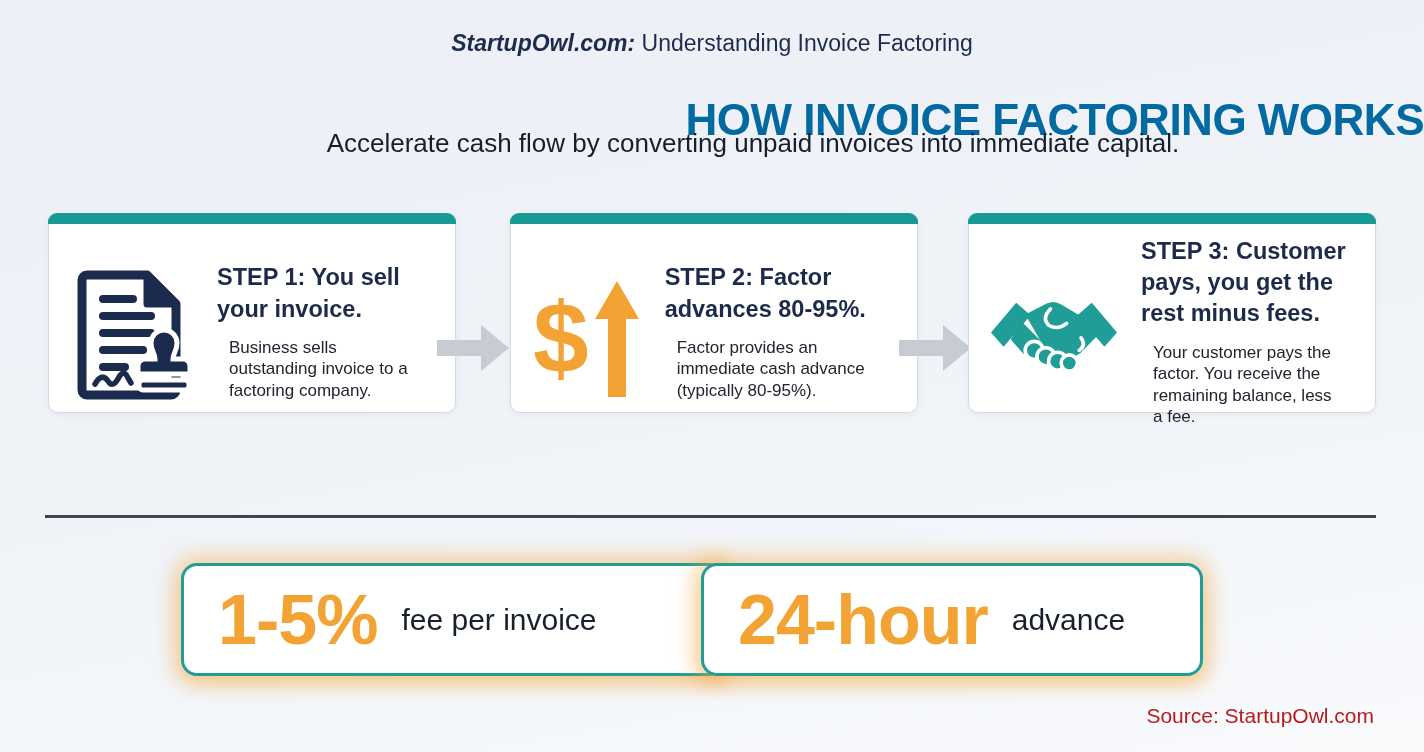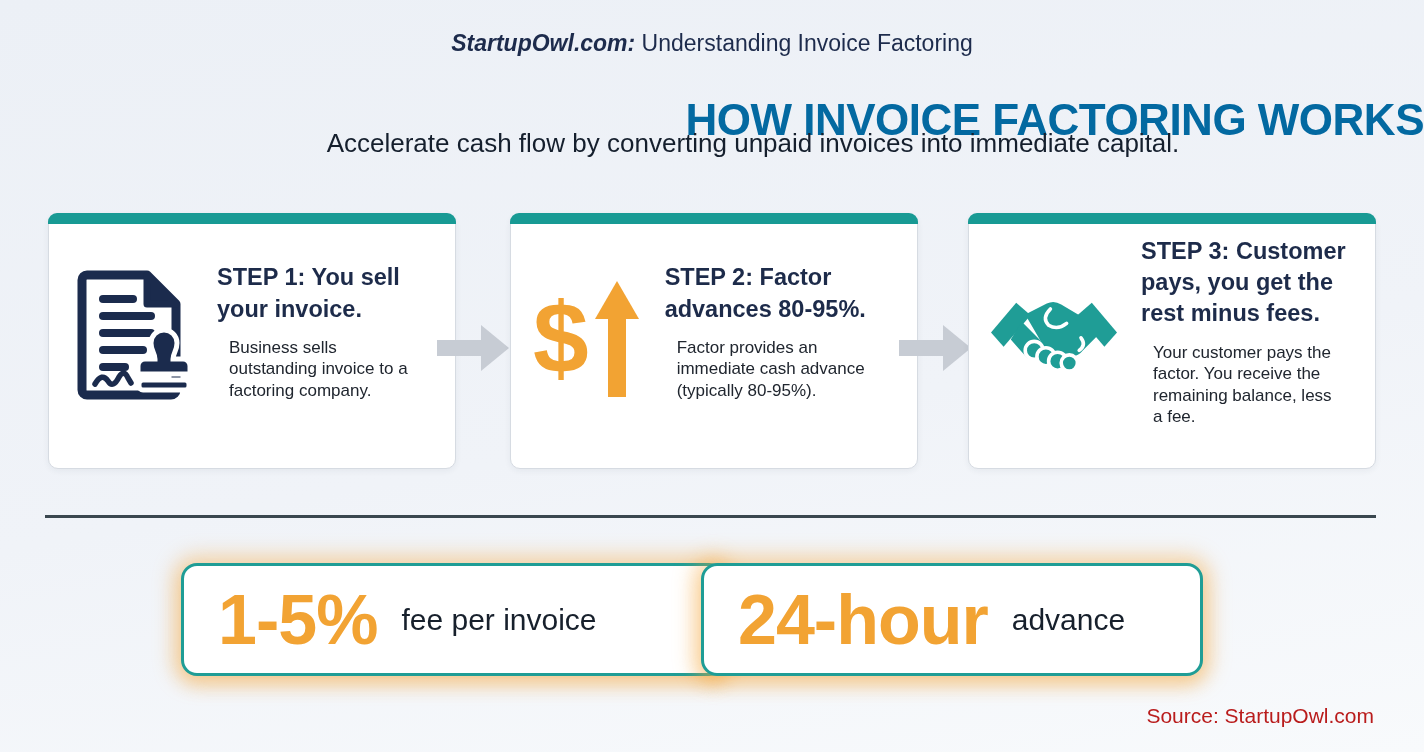--- a/index.html
+++ b/index.html
@@ -22,21 +22,21 @@
     text-align:right;font-size:44px;font-weight:700;
     color:#0369a1;letter-spacing:-0.5px;
   }
   .subtitle{
     position:absolute;top:128px;left:0;width:100%;
     text-align:center;font-size:26px;color:#151f2d;padding-left:41px;
   }
 
   
   .card{
-    position:absolute;top:213px;width:408px;height:256px;
+    position:absolute;top:213px;width:408px;height:200px;
     background:#ffffff;border:1px solid #d6dbe2;border-radius:10px;
     box-shadow:0 2px 6px rgba(30,45,70,0.06);
     box-sizing:border-box;
   }
   .card-topbar{
     height:11px;background:#189a94;
     border-radius:9px 9px 0 0;
     margin:-1px -1px 0 -1px;
   }
   .card-body{

